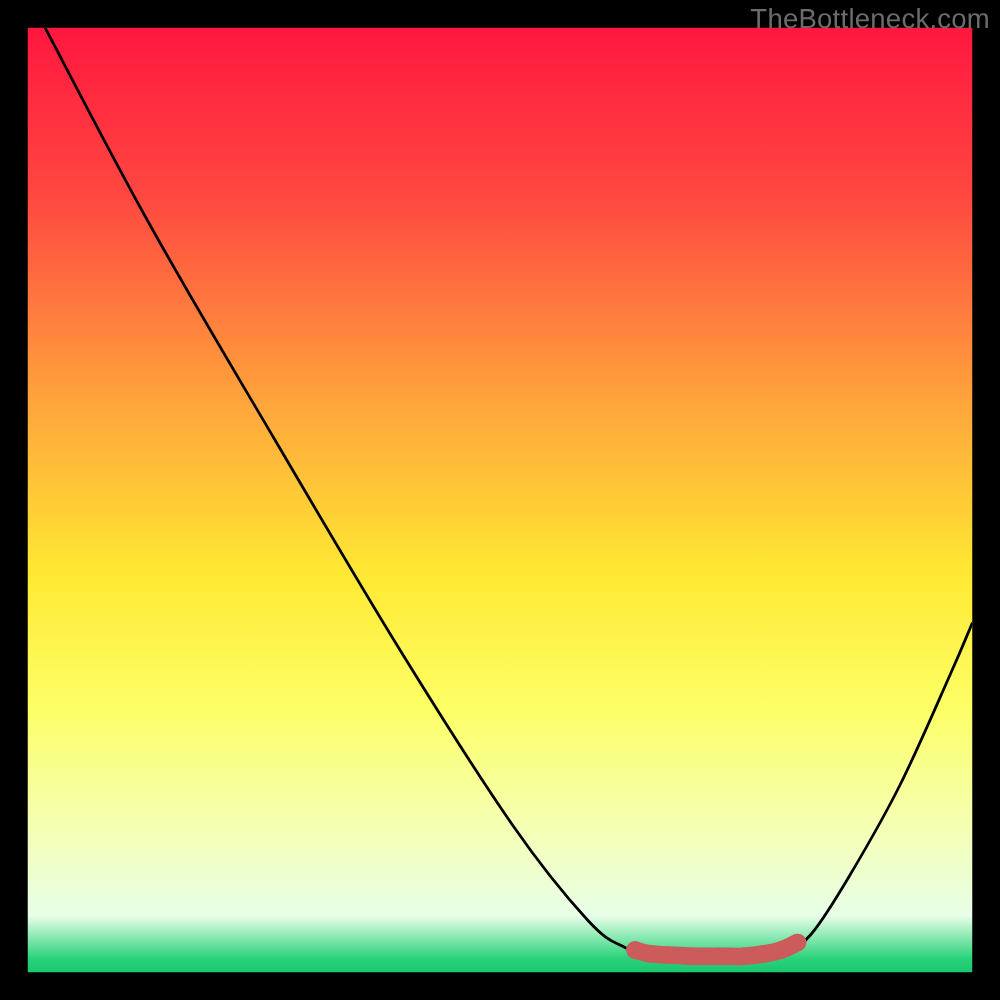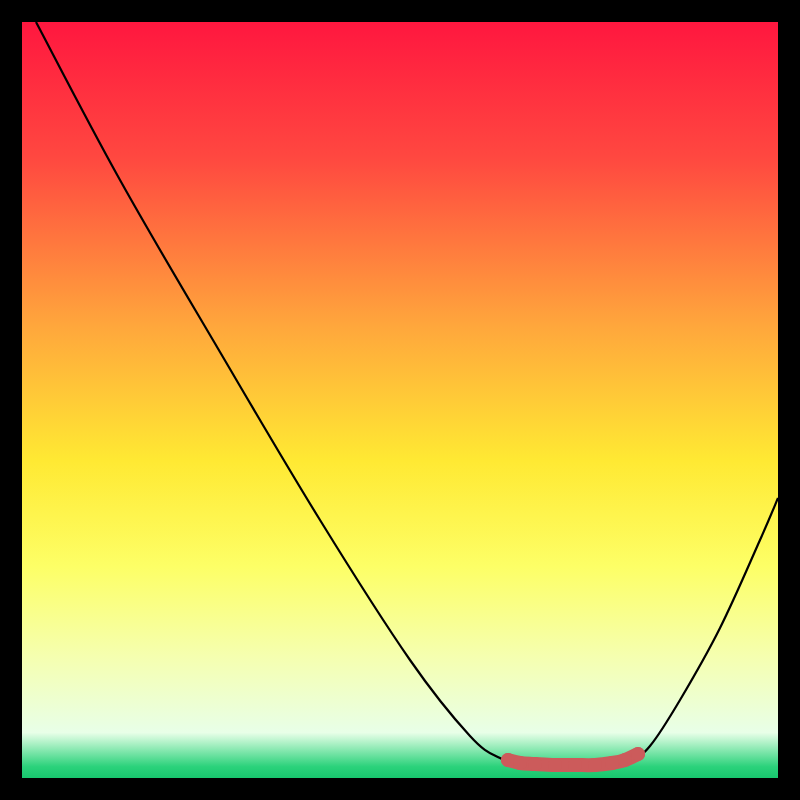--- a/index.html
+++ b/index.html
@@ -28,20 +28,21 @@
   svg {
     position: absolute;
     top: 0;
     left: 0;
   }
 </style>
 </head>
 <body>
 
 <div class="container">
+  <div class="watermark">TheBottleneck.com</div>
   <svg id="chart-svg" width="800" height="800" viewBox="0 0 800 800">
     <defs>
       <linearGradient id="bg-grad" x1="0" y1="0" x2="0" y2="1">
           <stop offset="0%" stop-color="#ff173f"></stop>
           <stop offset="18%" stop-color="#ff4840"></stop>
           <stop offset="40%" stop-color="#ffa63c"></stop>
           <stop offset="57.99999999999999%" stop-color="#ffe933"></stop>
           <stop offset="72%" stop-color="#fdff66"></stop>
           <stop offset="84%" stop-color="#f5ffb0"></stop>
           <stop offset="94%" stop-color="#e8ffe8"></stop>

